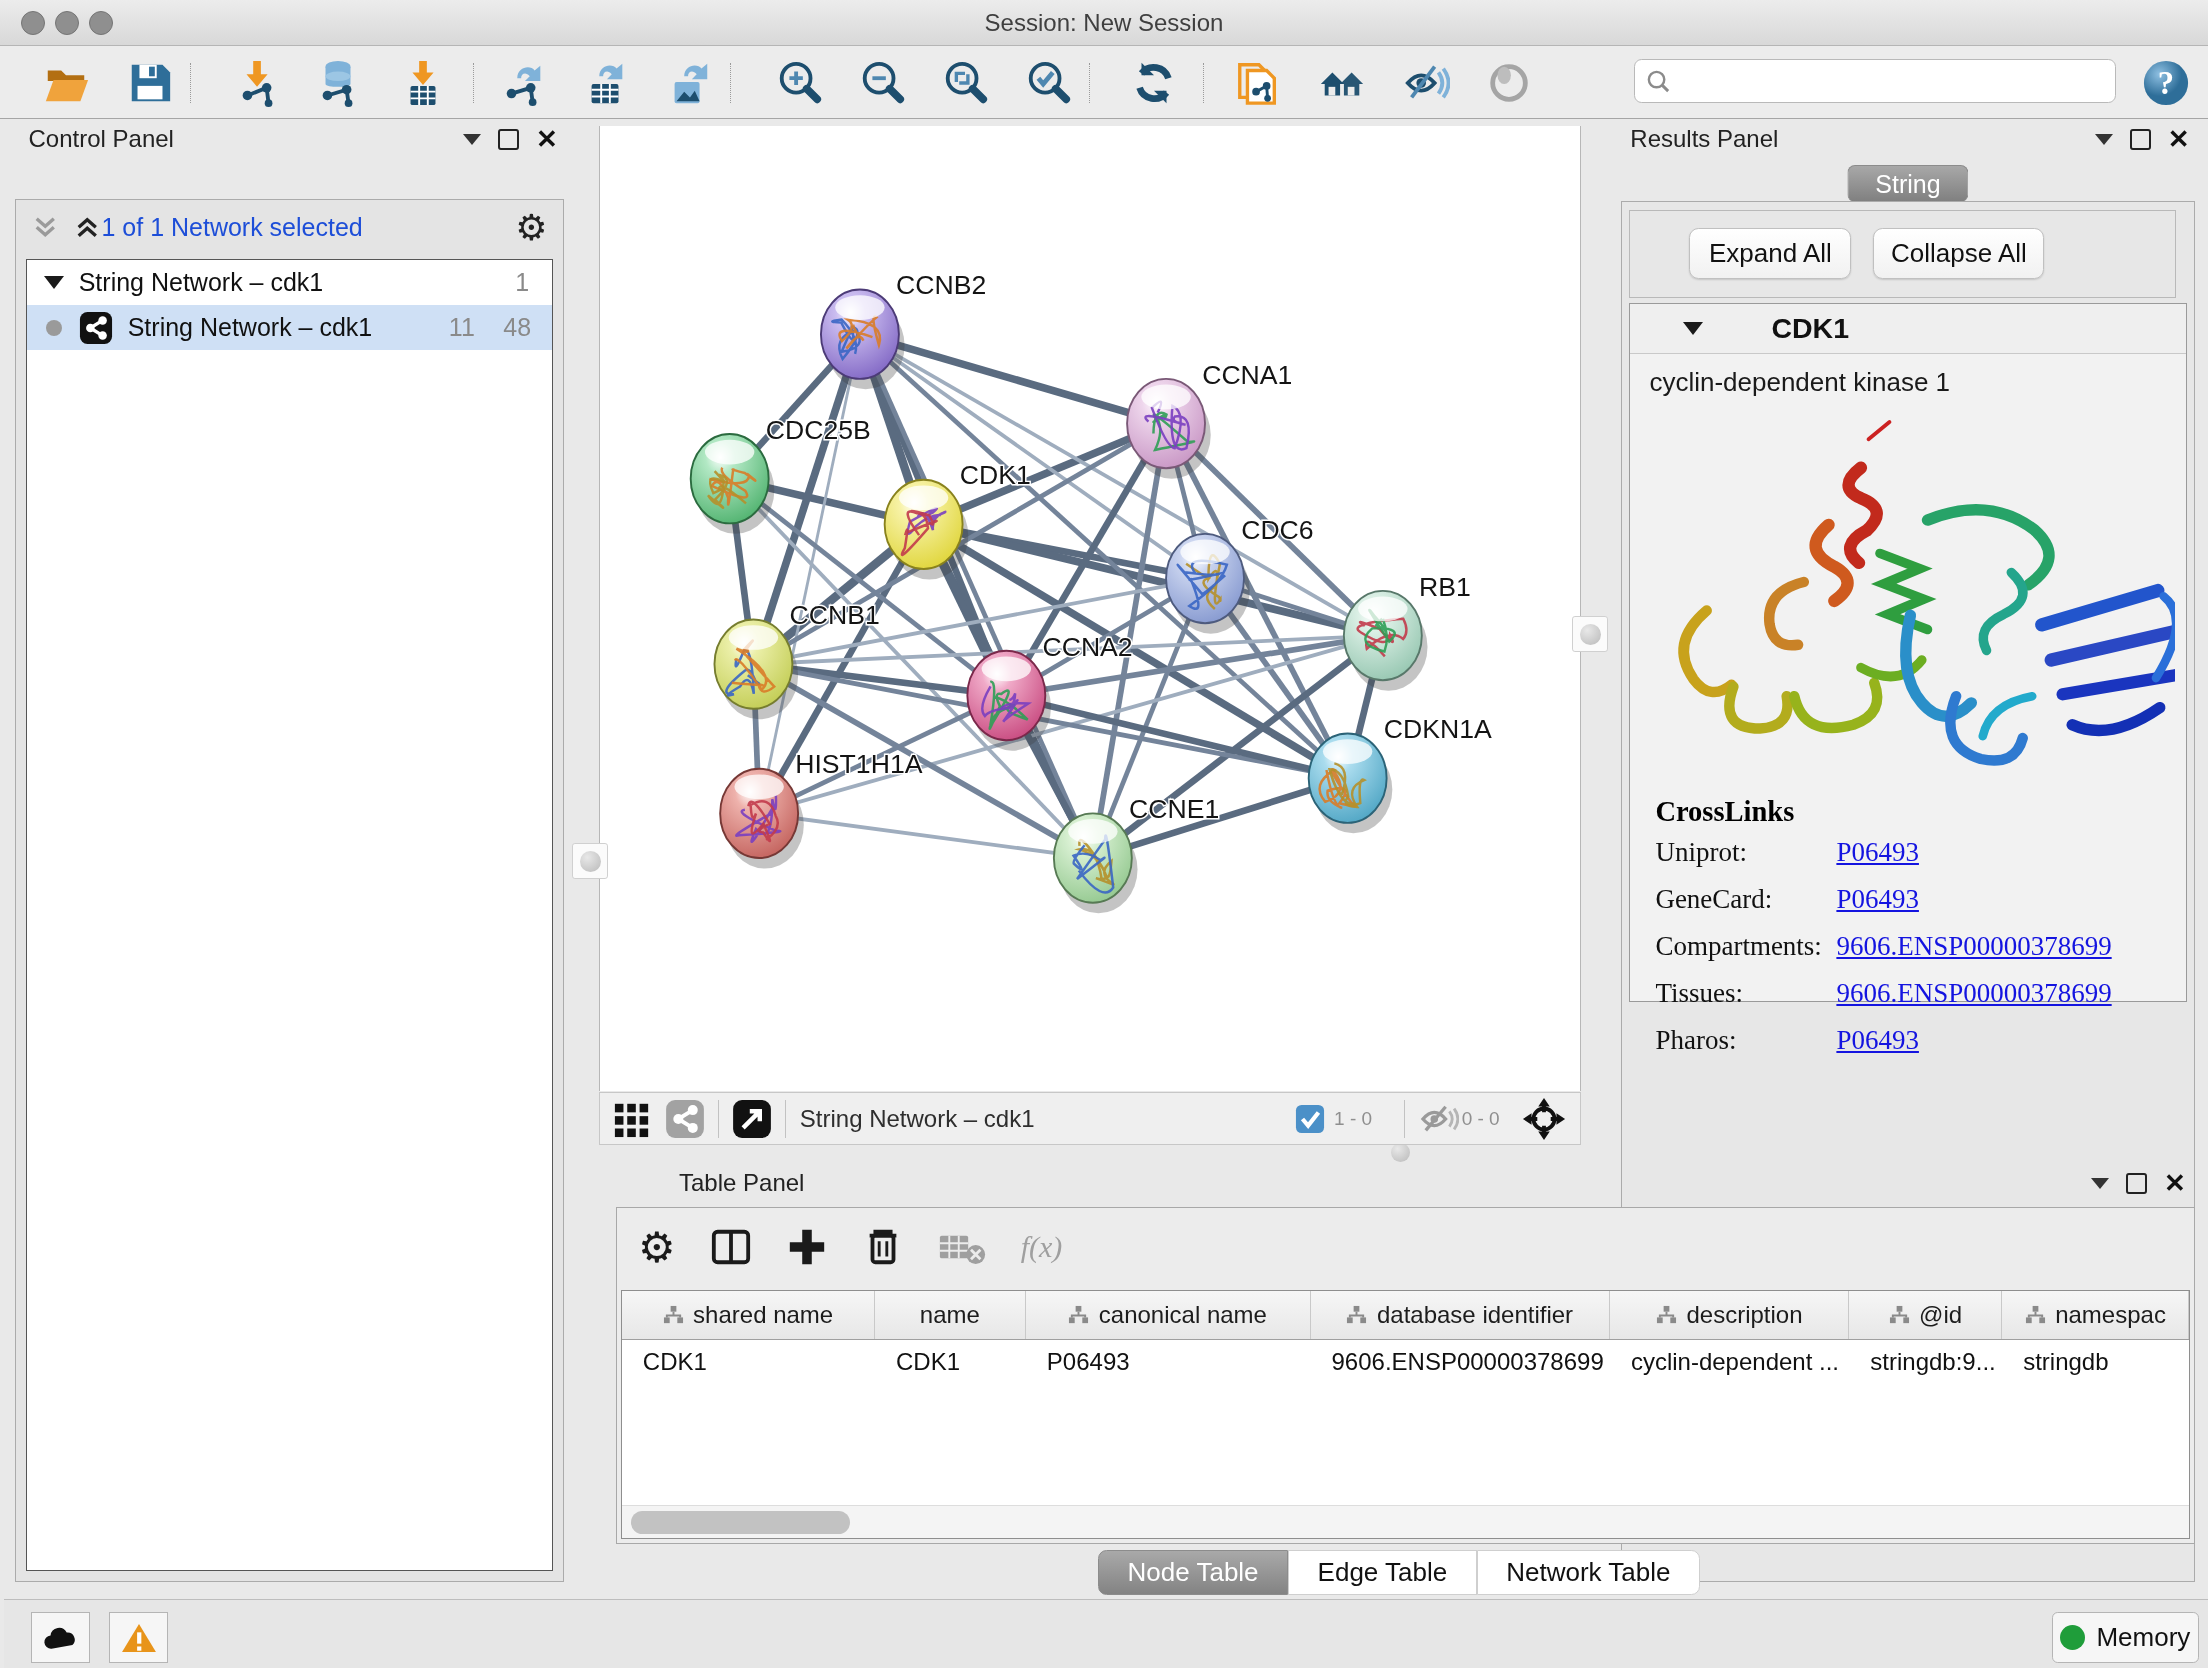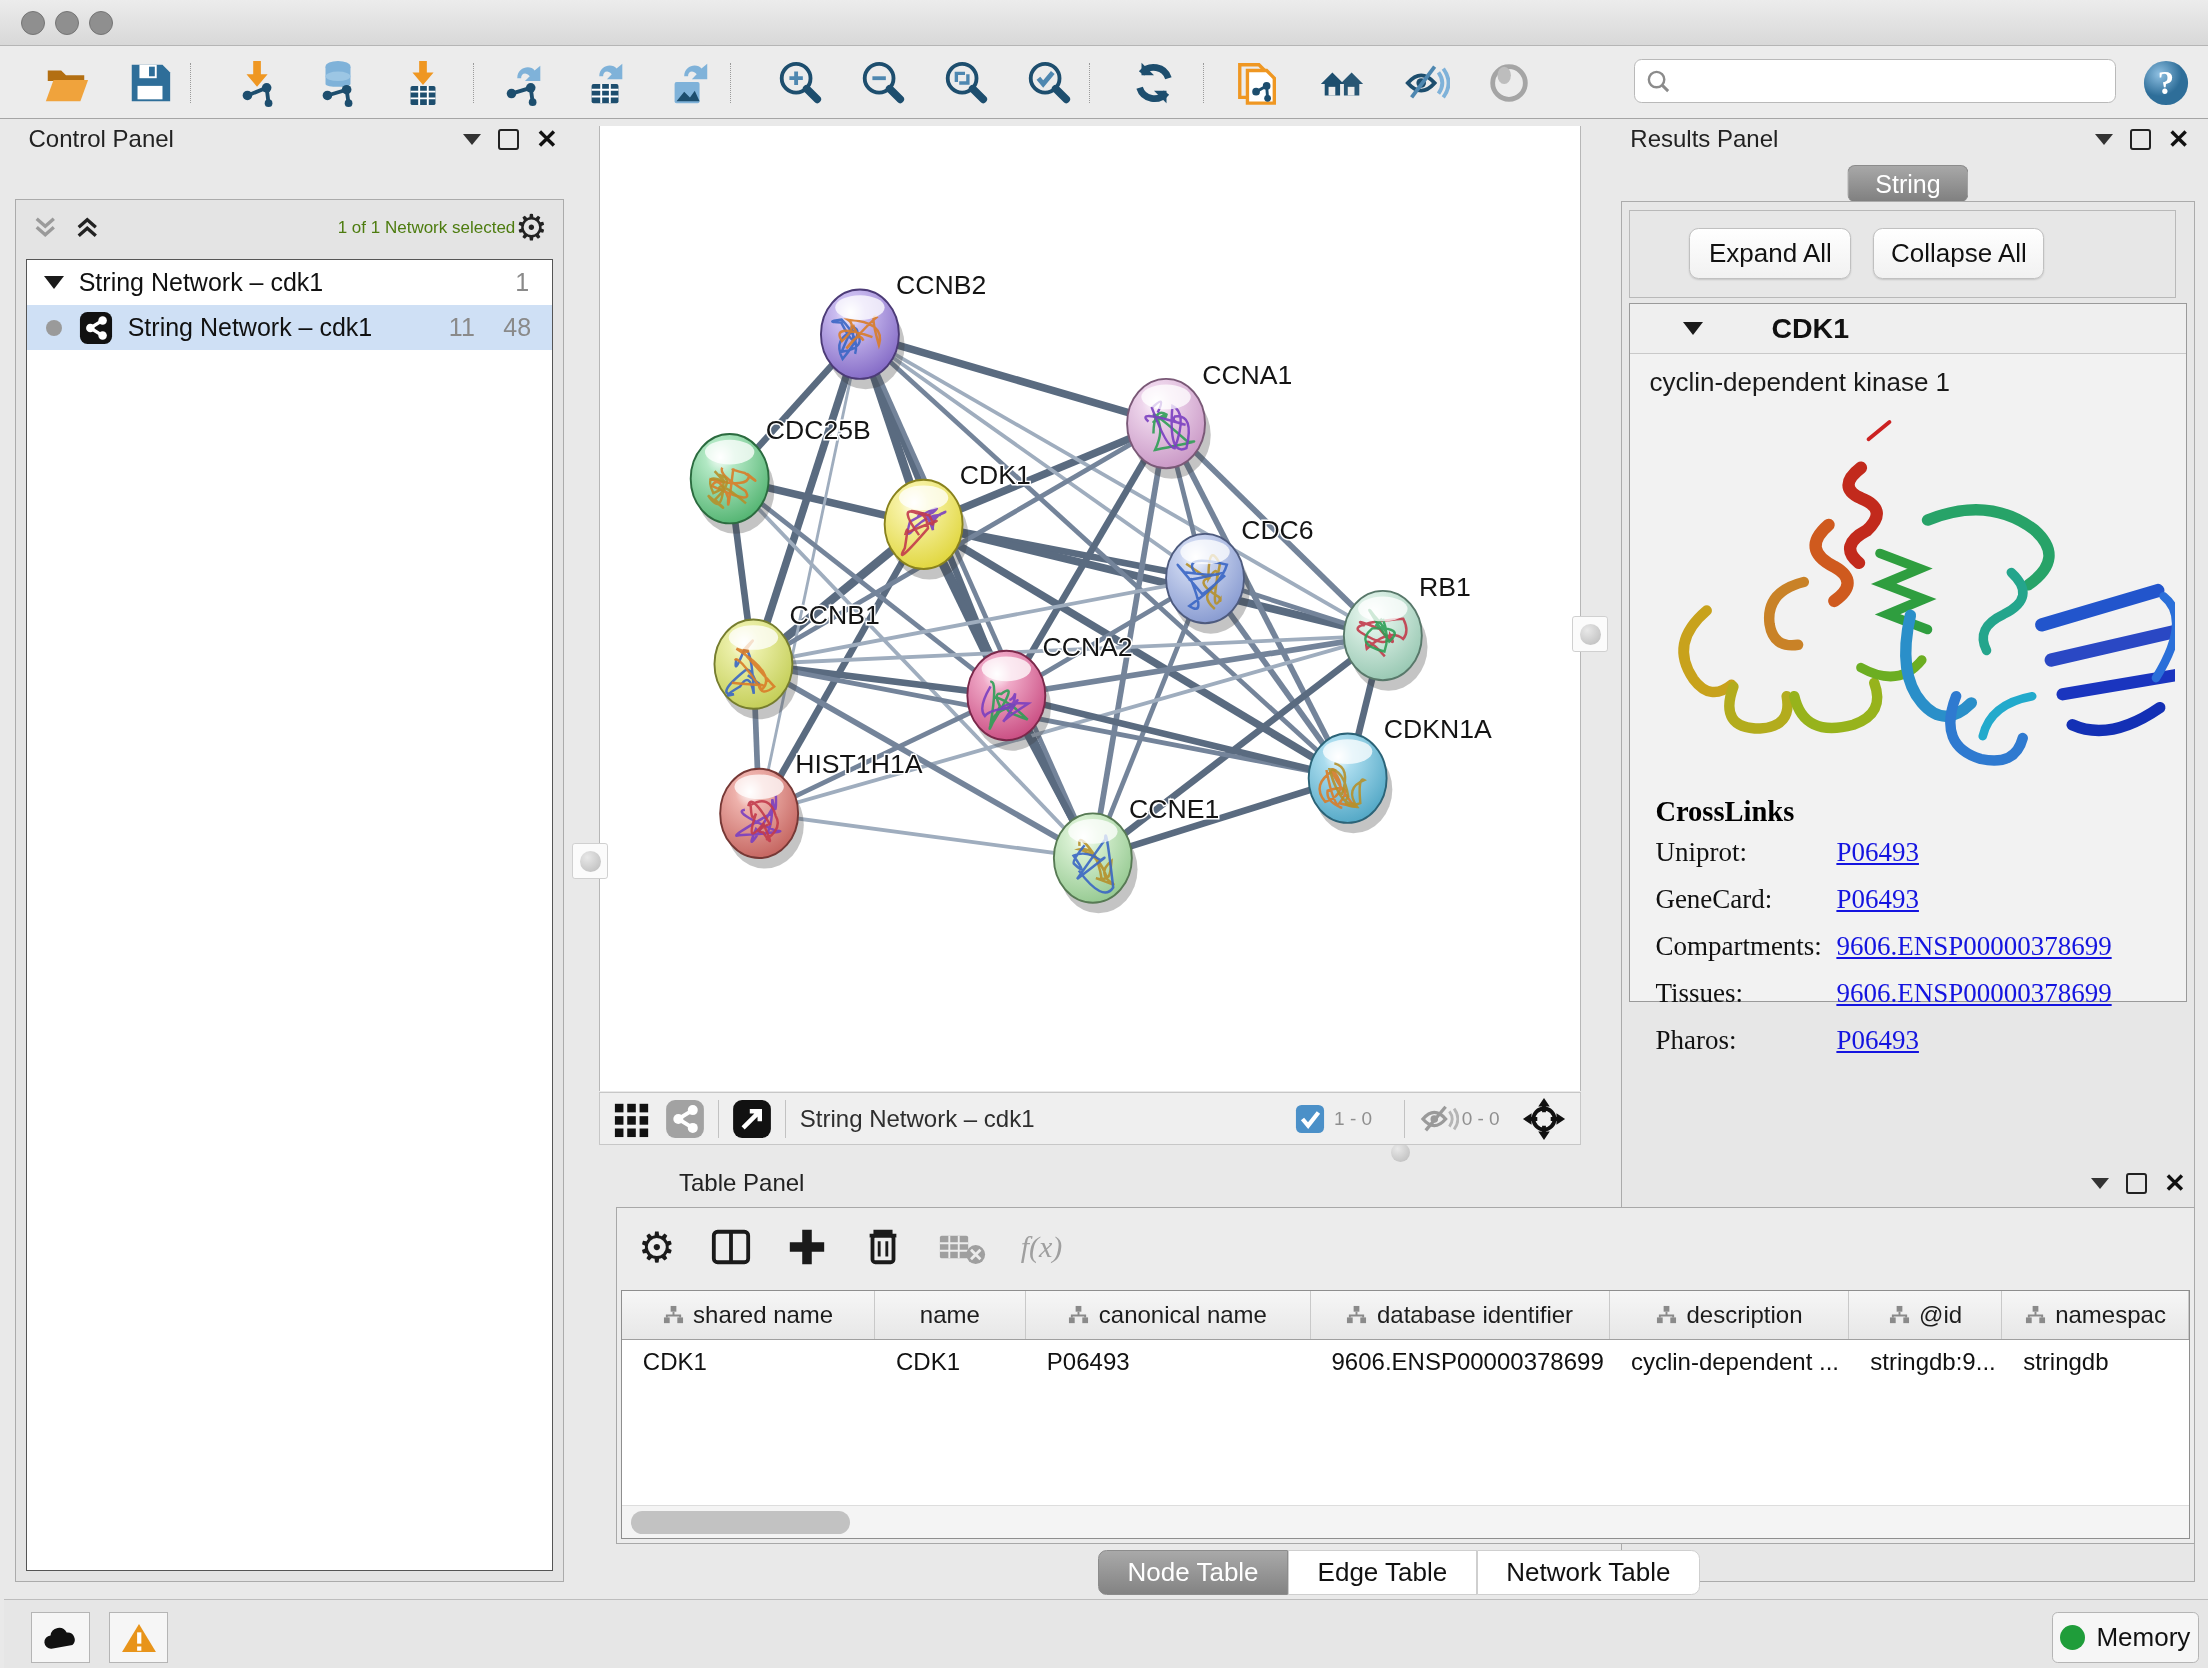--- a/index.html
+++ b/index.html
@@ -107,20 +107,21 @@
 </style>
 </head>
 <body>
 
 <div id="app">
 
   <div id="titlebar">
     <span class="tl" style="left:21px"></span>
     <span class="tl" style="left:55px"></span>
     <span class="tl" style="left:89px"></span>
+    <div id="wtitle">Session: New Session</div>
   </div>
 
   <div id="toolbar">
     <svg class="tbicon" style="left:42px" viewBox="0 0 50 50">
       <path d="M6 12 h14 l5 5 h19 v6 H6z" fill="#b36f12"></path>
       <path d="M4 44 l8-22 h36 l-8 22z" fill="#f0a33c"></path>
     </svg>
     <svg class="tbicon" style="left:126px" viewBox="0 0 50 50">
       <path d="M6 6 h32 l8 8 v30 H6z" fill="#2e6e99"></path>
       <rect x="14" y="6" width="18" height="14" fill="#fff"></rect>
@@ -255,21 +256,21 @@
       </span>
     </div>
     <div id="cp-box">
       <div id="cp-subhead">
         <svg width="28.5" height="28.5" viewBox="0 0 30 30">
           <path d="M6 6 l9 8 9-8 M6 15 l9 8 9-8" stroke="#9a9a9a" stroke-width="3.5" fill="none"></path>
         </svg>
         <svg width="28.5" height="28.5" viewBox="0 0 30 30" style="margin-left:13.3px">
           <path d="M6 24 l9-8 9 8 M6 15 l9-8 9 8" stroke="#222" stroke-width="3.5" fill="none"></path>
         </svg>
-        <span style="flex:1;text-align:right;font-size:17px;color:#4d7c0f;">1 of 1 Network selected</span>
+        <span style="flex:1;text-align:left;font-size:25px;color:#1d4ed8;">1 of 1 Network selected</span>
         <span style="font-size:36px;color:#222;">⚙</span>
       </div>
       <div id="cp-list">
         <div class="treerow">
           <span style="margin:0 15px 0 17px;width:0;height:0;border-left:10.5px solid transparent;border-right:10.5px solid transparent;border-top:13.3px solid #1a1a1a;"></span>
           <span style="flex:1">String Network – cdk1</span>
           <span class="num" style="margin-right:23px">1</span>
         </div>
         <div class="treerow" style="background:#cfe0f5;">
           <span style="margin:0 17px 0 19px;width:16px;height:16px;border-radius:50%;background:#9a9a9a;"></span>

